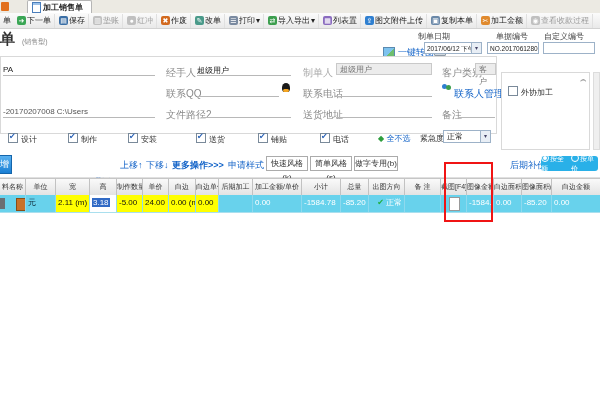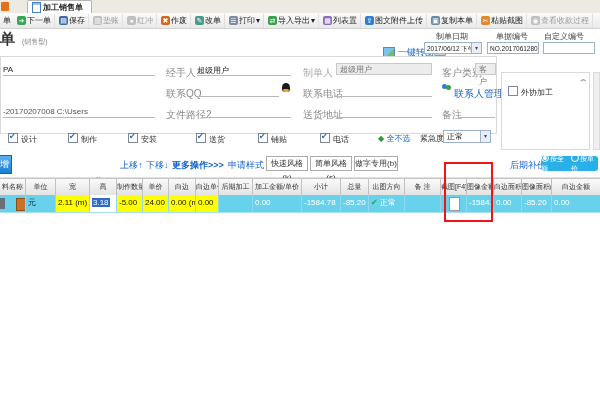--- a/index.html
+++ b/index.html
@@ -142,21 +142,21 @@
     <div class="tbtn">
         <span class="ticon" style="background:#2f7fd0;">⇪</span>
         <span>图文附件上传</span>
       </div>
     <div class="tbtn">
         <span class="ticon" style="background:#6a88a8;">▣</span>
         <span>复制本单</span>
       </div>
     <div class="tbtn">
         <span class="ticon" style="background:#e08a2e;">✂</span>
-        <span>粘贴截图</span>
+        <span>加工金额</span>
       </div>
     <div class="tbtn disabled">
         <span class="ticon">◉</span>
         <span>查看收款过程</span>
       </div>
 
   </div>
 
   <div class="title-frag">单</div>
   <div class="title-badge">(销售型)</div>
@@ -164,21 +164,21 @@
 
   <div class="onekey">
     <span class="img-icon"></span>
     <span class="link">一键转图</span>
   </div>
   <div class="printwrap">
     <span class="printer-icon"></span>
     <span class="link">0</span>
   </div>
 
-  <div class="hlabel" style="left:436px;">制单日期</div>
+  <div class="hlabel" style="left:418px;">制单日期</div>
   <div class="hlabel" style="left:496px;">单据编号</div>
   <div class="hlabel" style="left:544px;">自定义编号</div>
 
   <div class="hfield" style="left:424px;width:58px;">
     <span>2017/06/12 下午 12:1</span>
     <span class="combo-arrow">▾</span>
   </div>
   <div class="hfield" style="left:487px;width:52px;text-align:right;">
     <span>NO.201706128002</span>
   </div>
@@ -285,21 +285,21 @@
     <div class="td yellow" style="left:56px;width:34px;">2.11 (m)</div>
     <div class="td editing" style="left:90px;width:27px;"><span class="sel-text">3.18</span></div>
     <div class="td yellow" style="left:117px;width:26px;">-5.00</div>
     <div class="td yellow" style="left:143px;width:26px;">24.00</div>
     <div class="td yellow" style="left:169px;width:27px;">0.00 (m)</div>
     <div class="td yellow" style="left:196px;width:23px;">0.00</div>
     <div class="td" style="left:219px;width:34px;"></div>
     <div class="td" style="left:253px;width:49px;">0.00</div>
     <div class="td" style="left:302px;width:39px;">-1584.78</div>
     <div class="td" style="left:341px;width:28px;">-85.20</div>
-    <div class="td" style="left:369px;width:36px;">
+    <div class="td" style="left:369px;width:36px;text-align:right;">
       <span class="okcheck">✔</span><span>正常</span>
     </div>
     <div class="td" style="left:405px;width:36px;"></div>
     <div class="td" style="left:441px;width:26px;">
       <span class="thumb-ph"></span>
     </div>
     <div class="td" style="left:467px;width:27px;">-1584.78</div>
     <div class="td" style="left:494px;width:28px;">0.00</div>
     <div class="td" style="left:522px;width:30px;">-85.20</div>
     <div class="td" style="left:552px;width:48px;border-right:none;">0.00</div>

